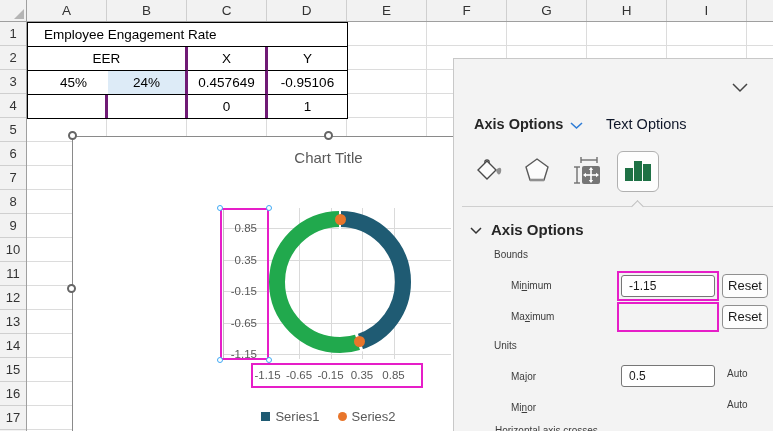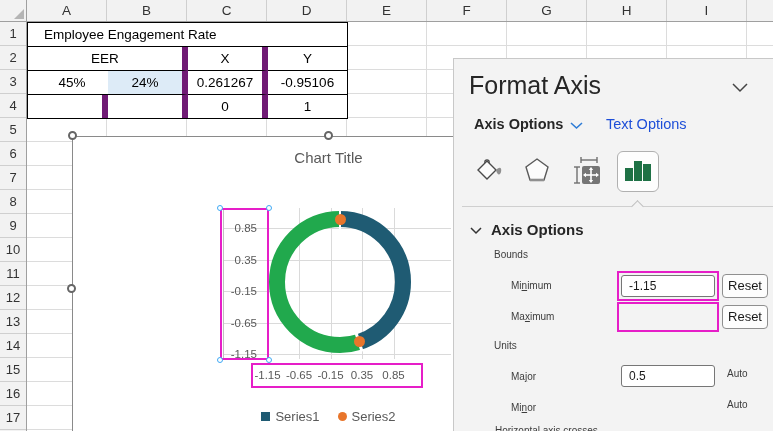--- a/index.html
+++ b/index.html
@@ -10,40 +10,40 @@
   #colheads{left:27px;top:0;width:746px;height:22px;background:#f2f2f2;border-bottom:1px solid #9f9f9f;display:flex;}
   .colcell{width:80px;height:21px;border-right:1px solid #cfcfcf;text-align:center;font-size:13.5px;color:#333;line-height:21px;flex:none;}
   #corner{left:0;top:0;width:27px;height:22px;background:#f2f2f2;border-right:1px solid #9f9f9f;border-bottom:1px solid #9f9f9f;}
   #corner .tri{position:absolute;right:2px;bottom:2px;width:0;height:0;border-left:10px solid transparent;border-bottom:10px solid #b5b5b5;}
   #rowheads{left:0;top:22px;width:27px;height:409px;background:#f2f2f2;border-right:1px solid #9f9f9f;}
   .rowcell{width:26px;height:24px;border-bottom:1px solid #cfcfcf;text-align:center;font-size:13px;color:#333;line-height:23px;}
   #grid{left:27px;top:22px;width:746px;height:409px;
     background-image:repeating-linear-gradient(to right,transparent 0 79px,#dcdcdc 79px 80px),
                      repeating-linear-gradient(to bottom,transparent 0 23px,#dcdcdc 23px 24px);}
   
-  .cell{position:absolute;font-size:13.5px;color:#000;text-align:center;line-height:23px;background:#fff;border-right:6px solid #701a75;border-bottom:1px solid #000;}
+  .cell{position:absolute;font-size:13.5px;color:#000;text-align:center;line-height:23px;background:#fff;border-right:3px solid #701a75;border-bottom:1px solid #000;}
   #tbl-outline{left:27px;top:22px;width:321px;height:97px;border:1px solid #000;pointer-events:none;z-index:3;}
   
   #chart{left:72px;top:136px;width:512px;height:304px;background:#fff;border-top:1.5px solid #8a8a8a;border-left:1.5px solid #8a8a8a;z-index:4;}
   .handle{position:absolute;width:9px;height:9px;border:2px solid #666;border-radius:50%;background:#fff;z-index:6;}
   .gridline{position:absolute;background:#dadada;}
   .ytick{position:absolute;width:40px;text-align:right;font-size:11.5px;color:#595959;transform:translateY(-50%);}
   .xtick{position:absolute;font-size:11.5px;color:#595959;transform:translate(-50%,-50%);white-space:nowrap;}
   .mgbox{position:absolute;border:2px solid #E61EC8;}
   .bluedot{position:absolute;width:6px;height:6px;border:1.5px solid #3FA9F5;background:#fff;border-radius:50%;z-index:7;}
   .seam{position:absolute;width:2.5px;height:20px;background:#fff;}
   .dot{position:absolute;width:11px;height:11px;border-radius:50%;}
   #legend{left:0;right:0;top:272px;display:flex;justify-content:center;gap:18px;align-items:center;}
   .leg-item{display:flex;align-items:center;gap:5px;font-size:13px;color:#595959;}
   
   #panel{left:453px;top:58px;width:320px;height:373px;background:#f3f3f3;border-left:1px solid #c8c8c8;border-top:1px solid #c8c8c8;overflow:hidden;z-index:10;}
   .p-abs{position:absolute;}
   #p-title{left:15px;top:12px;font-size:25px;color:#262626;}
   .tabbold{font-weight:bold;font-size:14.5px;color:#262626;}
-  .tabnorm{font-size:14.5px;color:#1d4ed8;text-align:center;}
+  .tabnorm{font-size:14.5px;color:#0f172a;text-align:center;}
   .plabel{font-size:10px;color:#3d3d3d;}
   .ukey{text-decoration:underline;}
   .pinput{position:absolute;width:94px;height:22px;border:1px solid #767676;border-radius:3px;background:#fff;font-size:12px;color:#1a1a1a;padding:0 0 0 7px;outline:none;}
   .reset-btn{position:absolute;width:46px;height:24px;border:1px solid #8f8f8f;border-radius:4px;background:#fdfdfd;font-size:13px;color:#1a1a1a;text-align:center;line-height:22px;}
   .pm-box{position:absolute;width:102px;height:30px;border:2px solid #E61EC8;}
   #icon4box{position:absolute;left:163px;top:92px;width:42px;height:41px;border:1px solid #b0b0b0;border-radius:6px;background:#fdfdfd;}
   #divider{position:absolute;left:8px;right:0;top:147px;border-top:1px solid #cfcfcf;}
   #caret{position:absolute;left:179px;top:143px;width:9px;height:9px;background:#f3f3f3;border-left:1px solid #bdbdbd;border-top:1px solid #bdbdbd;transform:rotate(45deg);}
 </style>
 </head>
@@ -86,21 +86,21 @@
       <div class="rowcell">16</div>
       <div class="rowcell">17</div>
     </div>
 
   <div class="cell" style="left:28px;top:23px;width:319px;height:24px;text-align:left;padding-left:16px;border-right:none;">Employee Engagement Rate</div>
   <div class="cell" style="left:28px;top:47px;width:160px;height:24px;">EER</div>
   <div class="cell" style="left:188px;top:47px;width:80px;height:24px;">X</div>
   <div class="cell" style="left:268px;top:47px;width:79px;height:24px;border-right:none;">Y</div>
   <div class="cell" style="left:28px;top:71px;width:94px;height:24px;">45%</div>
   <div class="cell" style="left:108px;top:71px;width:80px;height:24px;background:#DDEBF7;">24%</div>
-  <div class="cell" style="left:188px;top:71px;width:80px;height:24px;">0.261267</div>
+  <div class="cell" style="left:188px;top:71px;width:80px;height:24px;">0.457649</div>
   <div class="cell" style="left:268px;top:71px;width:79px;height:24px;border-right:none;">-0.95106</div>
   <div class="cell" style="left:28px;top:95px;width:80px;height:23px;border-bottom:none;"></div>
   <div class="cell" style="left:108px;top:95px;width:80px;height:23px;border-bottom:none;"></div>
   <div class="cell" style="left:188px;top:95px;width:80px;height:23px;border-bottom:none;">0</div>
   <div class="cell" style="left:268px;top:95px;width:79px;height:23px;border-right:none;border-bottom:none;">1</div>
   <div class="abs" id="tbl-outline"></div>
 
   <div class="abs" id="chart">
     <div class="abs" style="left:0;right:0;top:12px;text-align:center;font-size:15px;color:#595959;">Chart Title</div>
 
@@ -163,21 +163,20 @@
           <span>Series2</span>
         </div>
       </div>
 
     <div class="handle" style="left:-5px;top:-6px;"></div>
     <div class="handle" style="left:251px;top:-6px;"></div>
     <div class="handle" style="left:-6px;top:147px;"></div>
   </div>
 
   <div class="abs" id="panel">
-    <div class="p-abs" id="p-title">Format Axis</div>
     <svg class="p-abs" style="left:278px;top:24px;" width="16" height="10">
       <polyline points="1,1 8,8 15,1" fill="none" stroke="#444" stroke-width="1.5"></polyline>
     </svg>
 
     <div class="p-abs tabbold" style="left:20px;top:57px;">Axis Options</div>
     <svg class="p-abs" style="left:116px;top:63px;" width="13" height="8">
       <polyline points="1,1 6.5,6 12,1" fill="none" stroke="#2E7CD6" stroke-width="1.6"></polyline>
     </svg>
     <div class="p-abs tabnorm" style="left:152px;top:57px;">Text Options</div>
 

